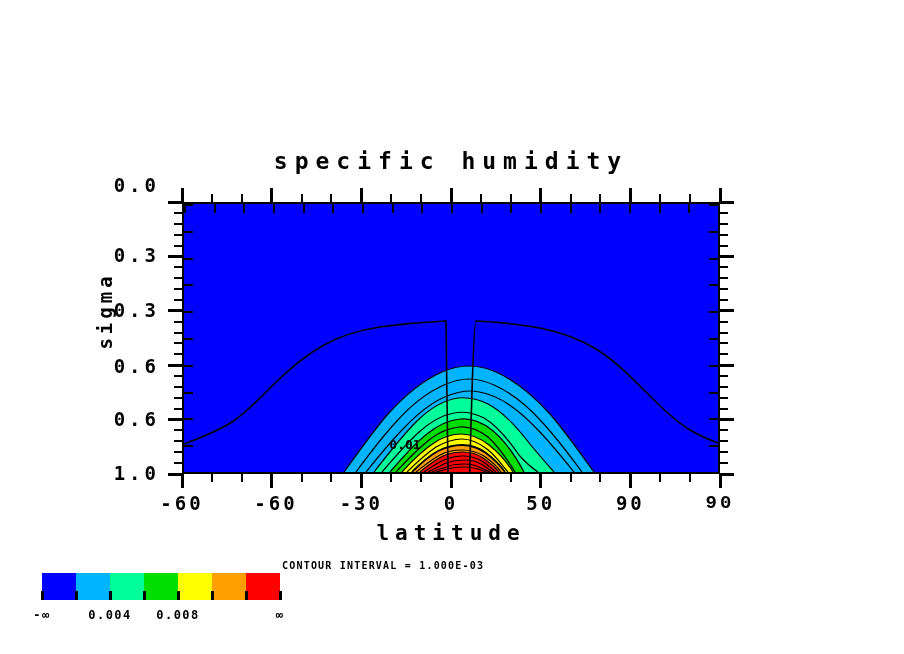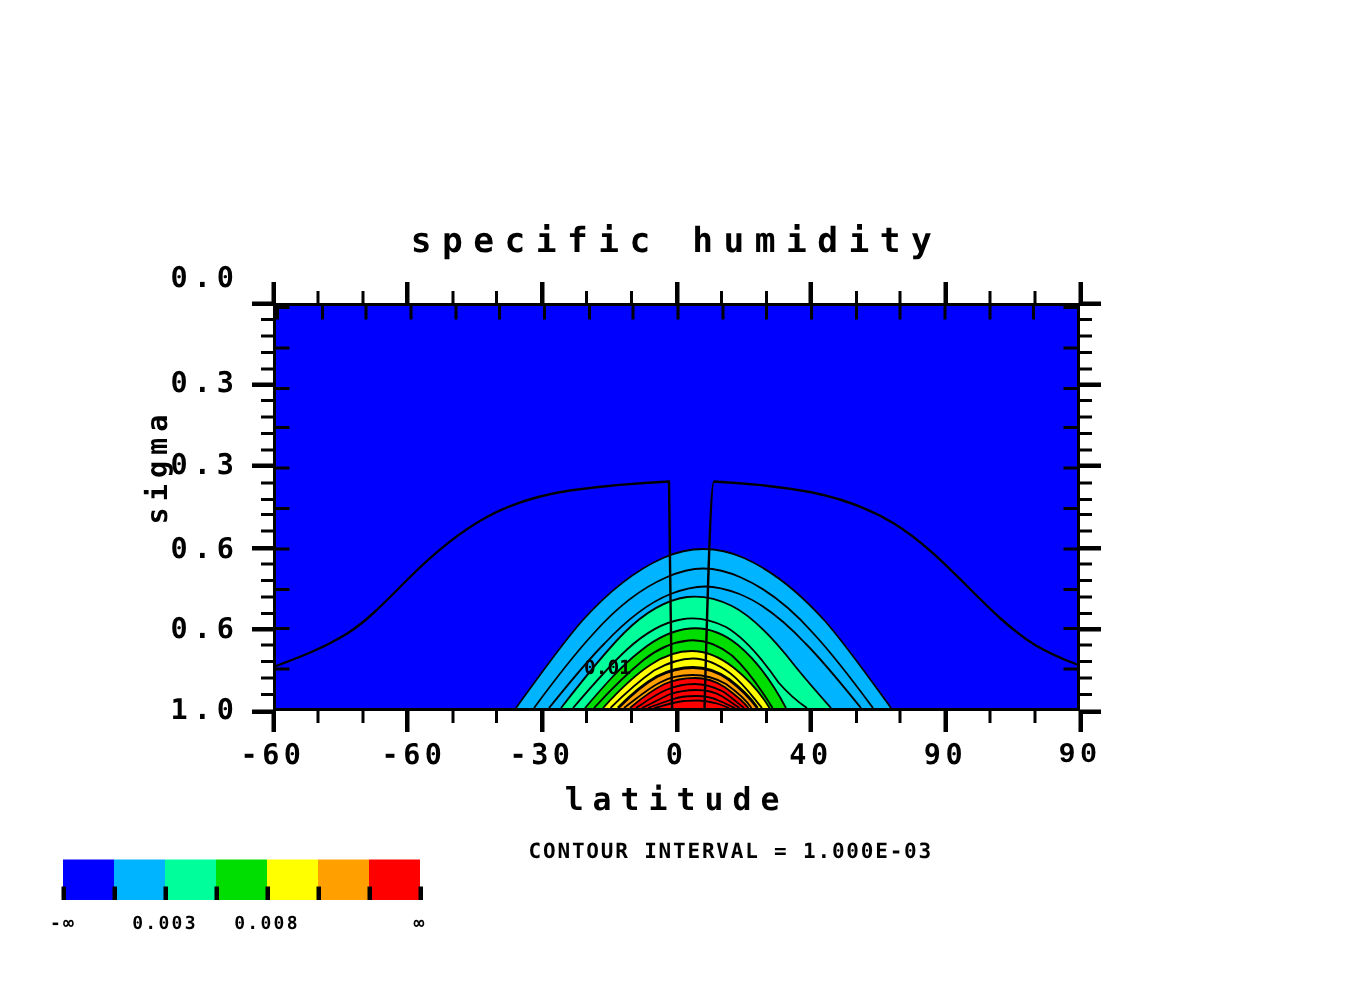--- a/index.html
+++ b/index.html
@@ -47,22 +47,22 @@
     transform:rotate(-90deg); transform-origin:center center;
     white-space:nowrap;
   }
   #xlabel-latitude{
     left:182px; top:521px; width:538px; text-align:center;
     font-size:21px; font-weight:700; letter-spacing:6px;
   }
 
   
   #contour-interval{
-    left:282px; top:560px; width:340px; text-align:right;
-    font-size:14px; font-weight:700; letter-spacing:1.2px;
+    left:282px; top:560px; width:340px; text-align:left;
+    font-size:10px; font-weight:700; letter-spacing:1.2px;
     white-space:nowrap;
   }
 
   
   #colorbar{ left:42px; top:573px; width:238px; height:27px; display:flex; }
   #colorbar div{flex:1 1 0;height:100%;}
   .cb-tick{position:absolute;width:3px;height:9px;background:#000;top:591px;}
   .cb-lab{
     position:absolute; top:608px; width:80px; text-align:center;
     font-size:12px; font-weight:700; letter-spacing:1.5px;
@@ -229,21 +229,21 @@
     <div class="tick" style="left: 420.111px; top: 194px; width: 2px; height: 8px;"></div>
     <div class="tick" style="left: 449.5px; top: 474px; width: 3px; height: 14px;"></div>
     <div class="tick" style="left: 449.5px; top: 188px; width: 3px; height: 14px;"></div>
     <div class="xlab" style="left: 451px; top: 492px;">0</div>
     <div class="tick" style="left: 479.889px; top: 474px; width: 2px; height: 8px;"></div>
     <div class="tick" style="left: 479.889px; top: 194px; width: 2px; height: 8px;"></div>
     <div class="tick" style="left: 509.778px; top: 474px; width: 2px; height: 8px;"></div>
     <div class="tick" style="left: 509.778px; top: 194px; width: 2px; height: 8px;"></div>
     <div class="tick" style="left: 539.167px; top: 474px; width: 3px; height: 14px;"></div>
     <div class="tick" style="left: 539.167px; top: 188px; width: 3px; height: 14px;"></div>
-    <div class="xlab" style="left: 540.667px; top: 492px;">40</div>
+    <div class="xlab" style="left: 540.667px; top: 492px;">50</div>
     <div class="tick" style="left: 569.556px; top: 474px; width: 2px; height: 8px;"></div>
     <div class="tick" style="left: 569.556px; top: 194px; width: 2px; height: 8px;"></div>
     <div class="tick" style="left: 599.444px; top: 474px; width: 2px; height: 8px;"></div>
     <div class="tick" style="left: 599.444px; top: 194px; width: 2px; height: 8px;"></div>
     <div class="tick" style="left: 628.833px; top: 474px; width: 3px; height: 14px;"></div>
     <div class="tick" style="left: 628.833px; top: 188px; width: 3px; height: 14px;"></div>
     <div class="xlab" style="left: 630.333px; top: 492px;">90</div>
     <div class="tick" style="left: 659.222px; top: 474px; width: 2px; height: 8px;"></div>
     <div class="tick" style="left: 659.222px; top: 194px; width: 2px; height: 8px;"></div>
     <div class="tick" style="left: 689.111px; top: 474px; width: 2px; height: 8px;"></div>
@@ -371,16 +371,16 @@
     <div class="cb-tick" style="left: 74.5px;"></div>
     <div class="cb-tick" style="left: 108.5px;"></div>
     <div class="cb-tick" style="left: 142.5px;"></div>
     <div class="cb-tick" style="left: 176.5px;"></div>
     <div class="cb-tick" style="left: 210.5px;"></div>
     <div class="cb-tick" style="left: 244.5px;"></div>
     <div class="cb-tick" style="left: 278.5px;"></div>
   </div>
 <div class="abs" id="colorbar-labels">
     <div class="cb-lab" style="left: 42px;">-∞</div>
-    <div class="cb-lab" style="left: 110px;">0.003</div>
+    <div class="cb-lab" style="left: 110px;">0.004</div>
     <div class="cb-lab" style="left: 178px;">0.008</div>
     <div class="cb-lab" style="left: 280px;">∞</div>
   </div>
 
 </body></html>

